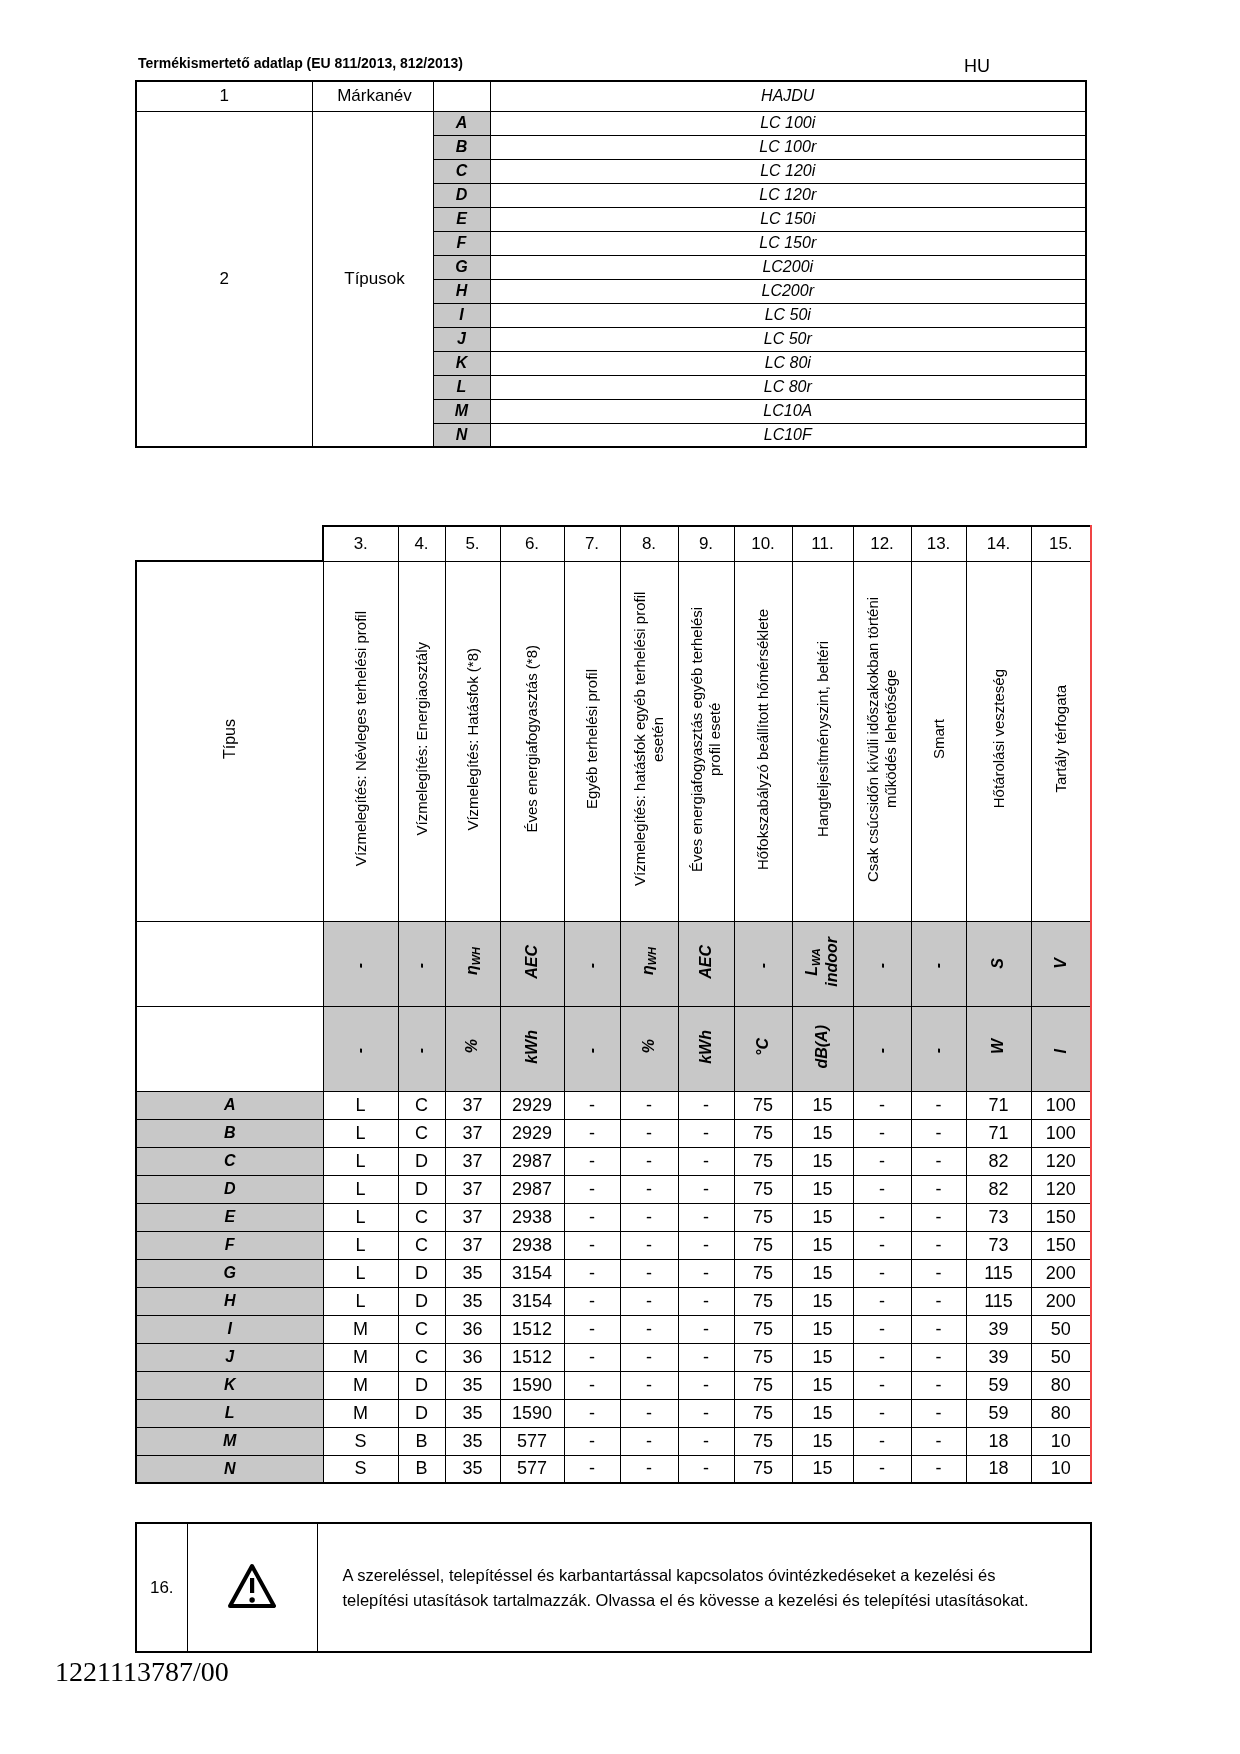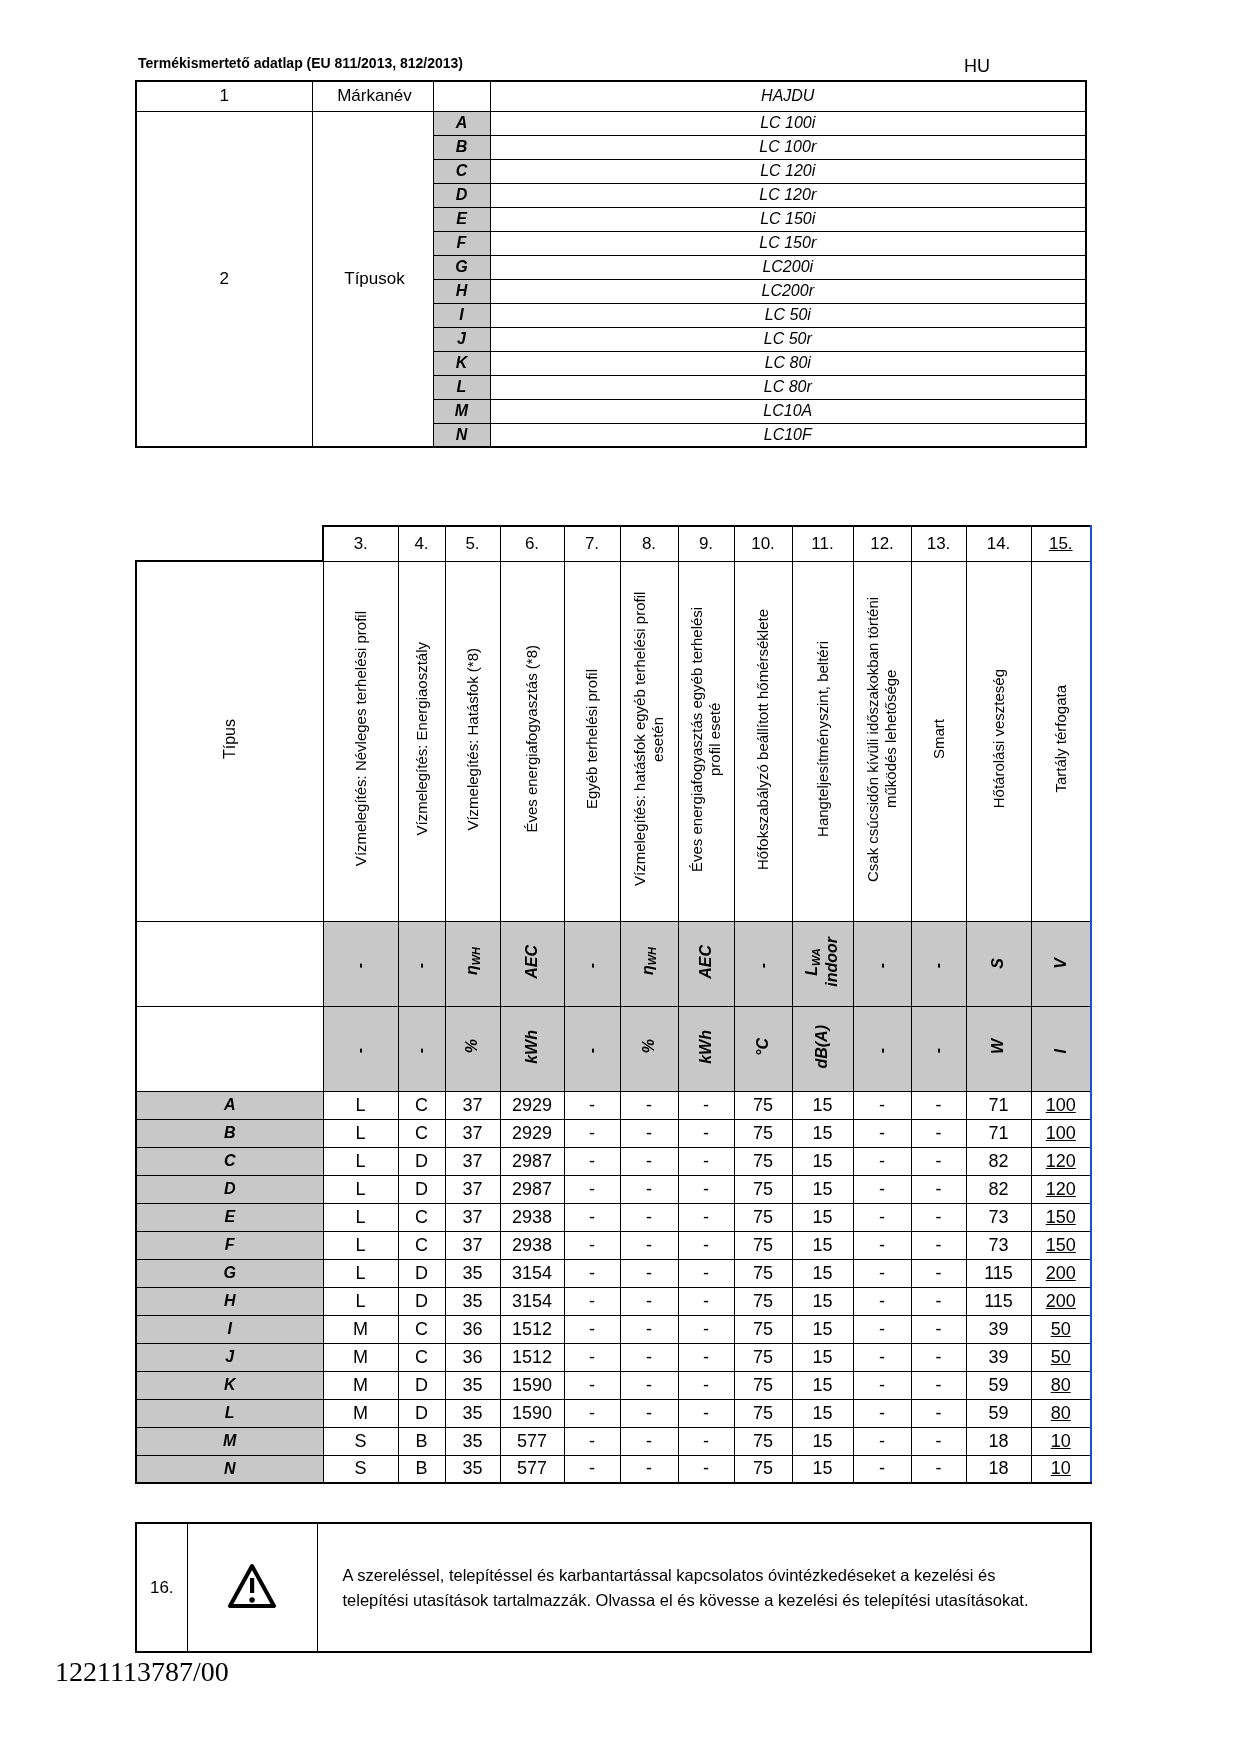--- a/index.html
+++ b/index.html
@@ -34,21 +34,21 @@
   .t2 .tipus-hd { border-top:2px solid #000; border-left:2px solid #000; }
   .t2 .tipus-hd .rot { font-size:16px; }
   .t2 tr.symrow, .t2 tr.unitrow { height:85px; }
   .t2 .blank { background:#fff; border-left:2px solid #000; }
   .t2 .shadecell { background:#c8c8c8; }
   .t2 .sym, .t2 .unit { font-weight:bold; font-style:italic; font-size:16px; line-height:1.15; }
   .t2 .sym sub { font-size:11px; }
   .t2 tr.datarow { height:28px; }
   .t2 .key { font-weight:bold; font-style:italic; font-size:16px; background:#c8c8c8; border-left:2px solid #000; }
   .t2 .dval { font-size:18px; }
-  .t2 td.last { border-right:2px solid #1d4ed8;text-decoration:underline; }
+  .t2 td.last { border-right:2px solid #ef4444; }
   .t2 tr.lastrow td { border-bottom:2px solid #000; }
 
   
   .t3 { position:absolute; left:135px; top:1522px; width:955px; border:2px solid #000; }
   .t3 td { border:1px solid #000; vertical-align:middle; }
   .t3 tr { height:129px; }
   .t3 .n16 { text-align:center; font-size:17px; }
   .t3 .icon-cell { text-align:center; }
   .t3 .note-text { font-size:16.5px; line-height:1.5; padding:6px 25px; text-align:left; }
 

